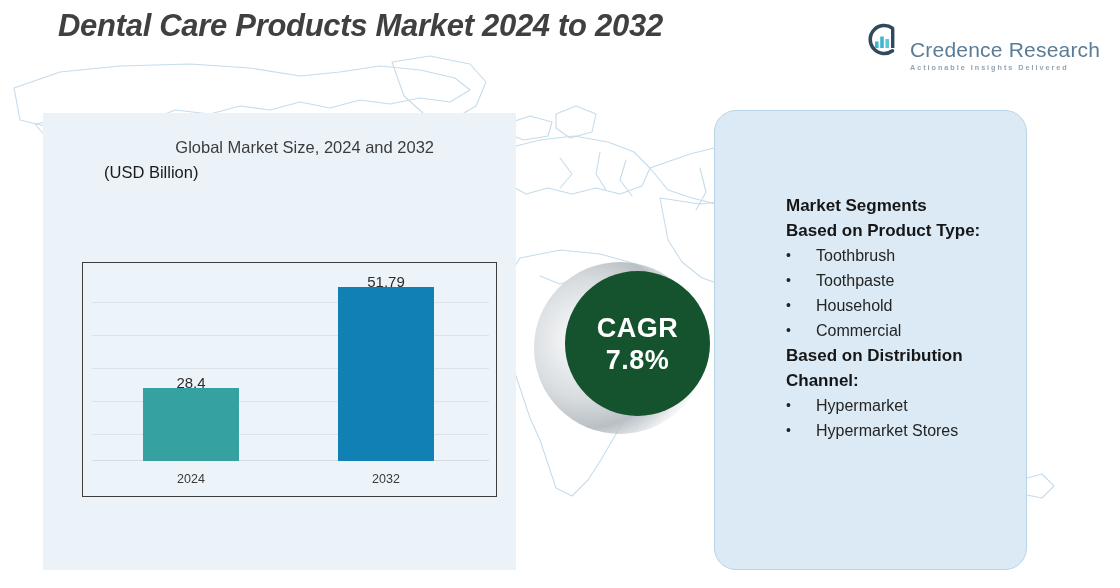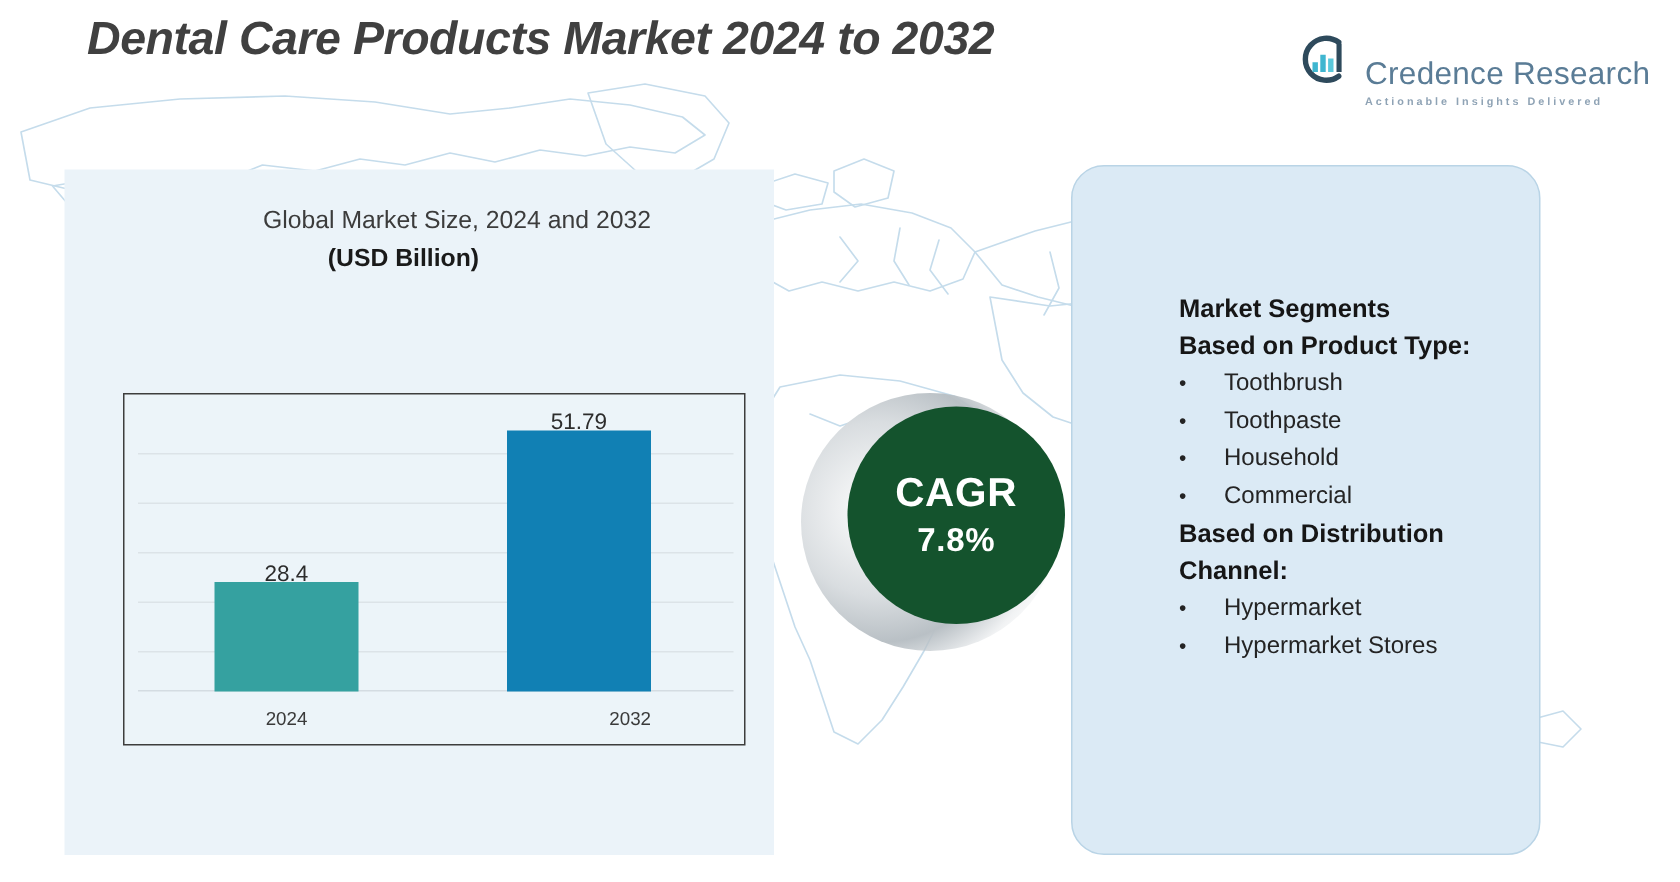--- a/index.html
+++ b/index.html
@@ -90,23 +90,22 @@
     text-align: right;
     font-size: 16.5px;
     color: #3C3C3C;
     white-space: nowrap;
   }
   #chart-heading-2 {
     position: absolute;
     left: 104px;
     top: 163px;
     width: 330px;
-    text-align: center;
     font-size: 16.5px;
-    font-weight: bold;
+    font-weight: normal;
     color: #1A1A1A;
     white-space: nowrap;
   }
 
   
   #chart-box {
     position: absolute;
     left: 82px;
     top: 262px;
     width: 415px;
@@ -181,21 +180,21 @@
     align-items: center;
     justify-content: center;
   }
   #cagr-label {
     font-size: 27px;
     font-weight: bold;
     letter-spacing: 0.5px;
     line-height: 32px;
   }
   #cagr-value {
-    font-size: 22px;
+    font-size: 27px;
     font-weight: bold;
     letter-spacing: 0.5px;
     line-height: 32px;
   }
 
   
   #right-panel {
     position: absolute;
     left: 714px;
     top: 110px;
@@ -329,21 +328,21 @@
       <div class="gridline" style="top:171px"></div>
       <div id="axis-line"></div>
 
       <div class="bar" style="left:60px; width:96px; height:73px; background:#35A1A0;"></div>
       <div class="bar" style="left:255px; width:96px; height:174px; background:#1180B4;"></div>
 
       <div class="bar-value" style="left:60px; width:96px; top:111px;">28.4</div>
       <div class="bar-value" style="left:255px; width:96px; top:10px;">51.79</div>
 
       <div class="cat-label" style="left:60px; width:96px;">2024</div>
-      <div class="cat-label" style="left:255px; width:96px;text-align:right;">2032</div>
+      <div class="cat-label" style="left:255px; width:96px;">2032</div>
     </div>
   </div>
 
   <div id="cagr-halo"></div>
   <div id="cagr-circle">
     <div id="cagr-label">CAGR</div>
     <div id="cagr-value">7.8%</div>
   </div>
 
   <div id="right-panel"></div>

